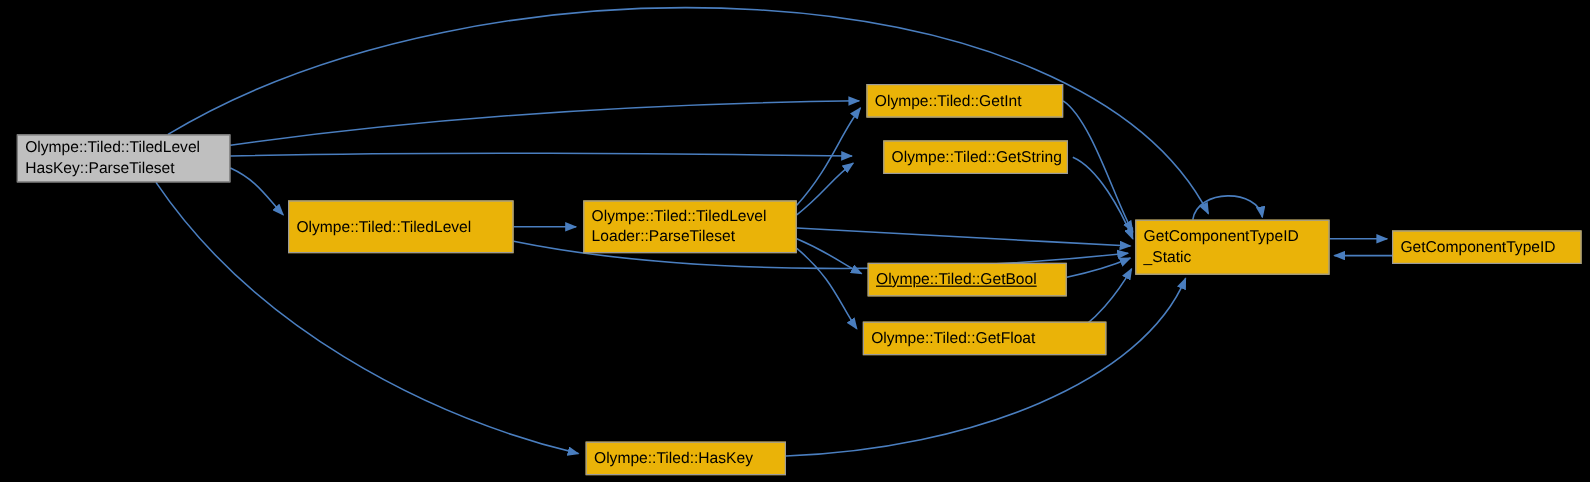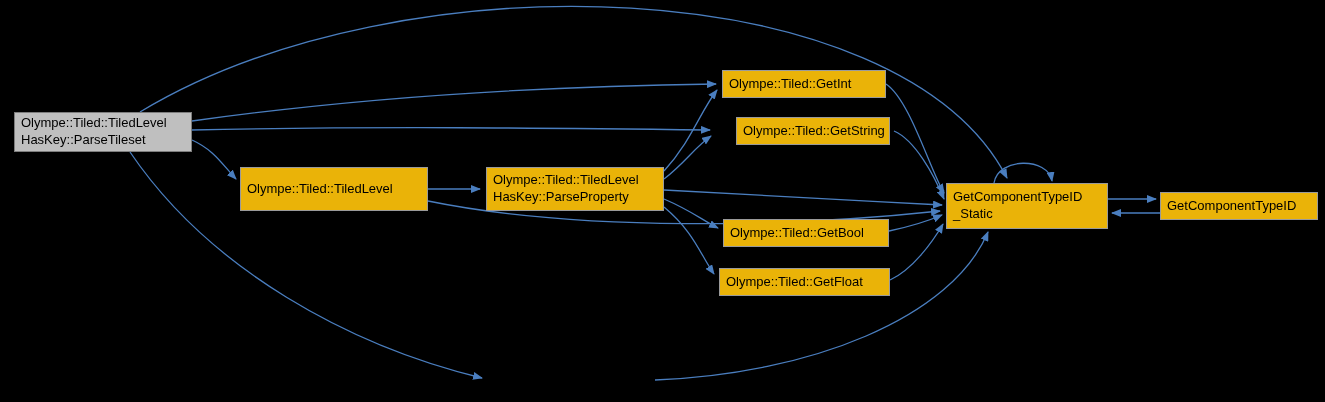--- a/index.html
+++ b/index.html
@@ -80,39 +80,42 @@
     <span>Olympe::Tiled::TiledLevel</span>
     <span>HasKey::ParseTileset</span>
   </div>
 
   <div class="node" style="left:240px; top:167px; width:188px; height:44px;">
     <span>Olympe::Tiled::TiledLevel</span>
   </div>
 
   <div class="node" style="left:486px; top:167px; width:178px; height:44px;">
     <span>Olympe::Tiled::TiledLevel</span>
-    <span>HasKey::ParseProperty</span>
+    <span>Loader::ParseTileset</span>
   </div>
 
   <div class="node" style="left:722px; top:70px; width:164px; height:28px;">
     <span>Olympe::Tiled::GetInt</span>
   </div>
 
   <div class="node" style="left:716px; top:117px; width:154px; height:28px;margin-left:20px;">
     <span>Olympe::Tiled::GetString</span>
   </div>
 
-  <div class="node" style="left:723px; top:219px; width:166px; height:28px;">
+  <div class="node" style="left:723px; top:219px; width:166px; height:28px;text-decoration:underline;">
     <span>Olympe::Tiled::GetBool</span>
   </div>
 
-  <div class="node" style="left:719px; top:268px; width:171px; height:28px;">
+  <div class="node" style="left:719px; top:268px; width:203px; height:28px;">
     <span>Olympe::Tiled::GetFloat</span>
   </div>
 
+  <div class="node" style="left:488px; top:368px; width:167px; height:28px;">
+    <span>Olympe::Tiled::HasKey</span>
+  </div>
 
   <div class="node" style="left:946px; top:183px; width:162px; height:46px;">
     <span>GetComponentTypeID</span>
     <span>_Static</span>
   </div>
 
   <div class="node" style="left:1160px; top:192px; width:158px; height:28px;">
     <span>GetComponentTypeID</span>
   </div>
 

